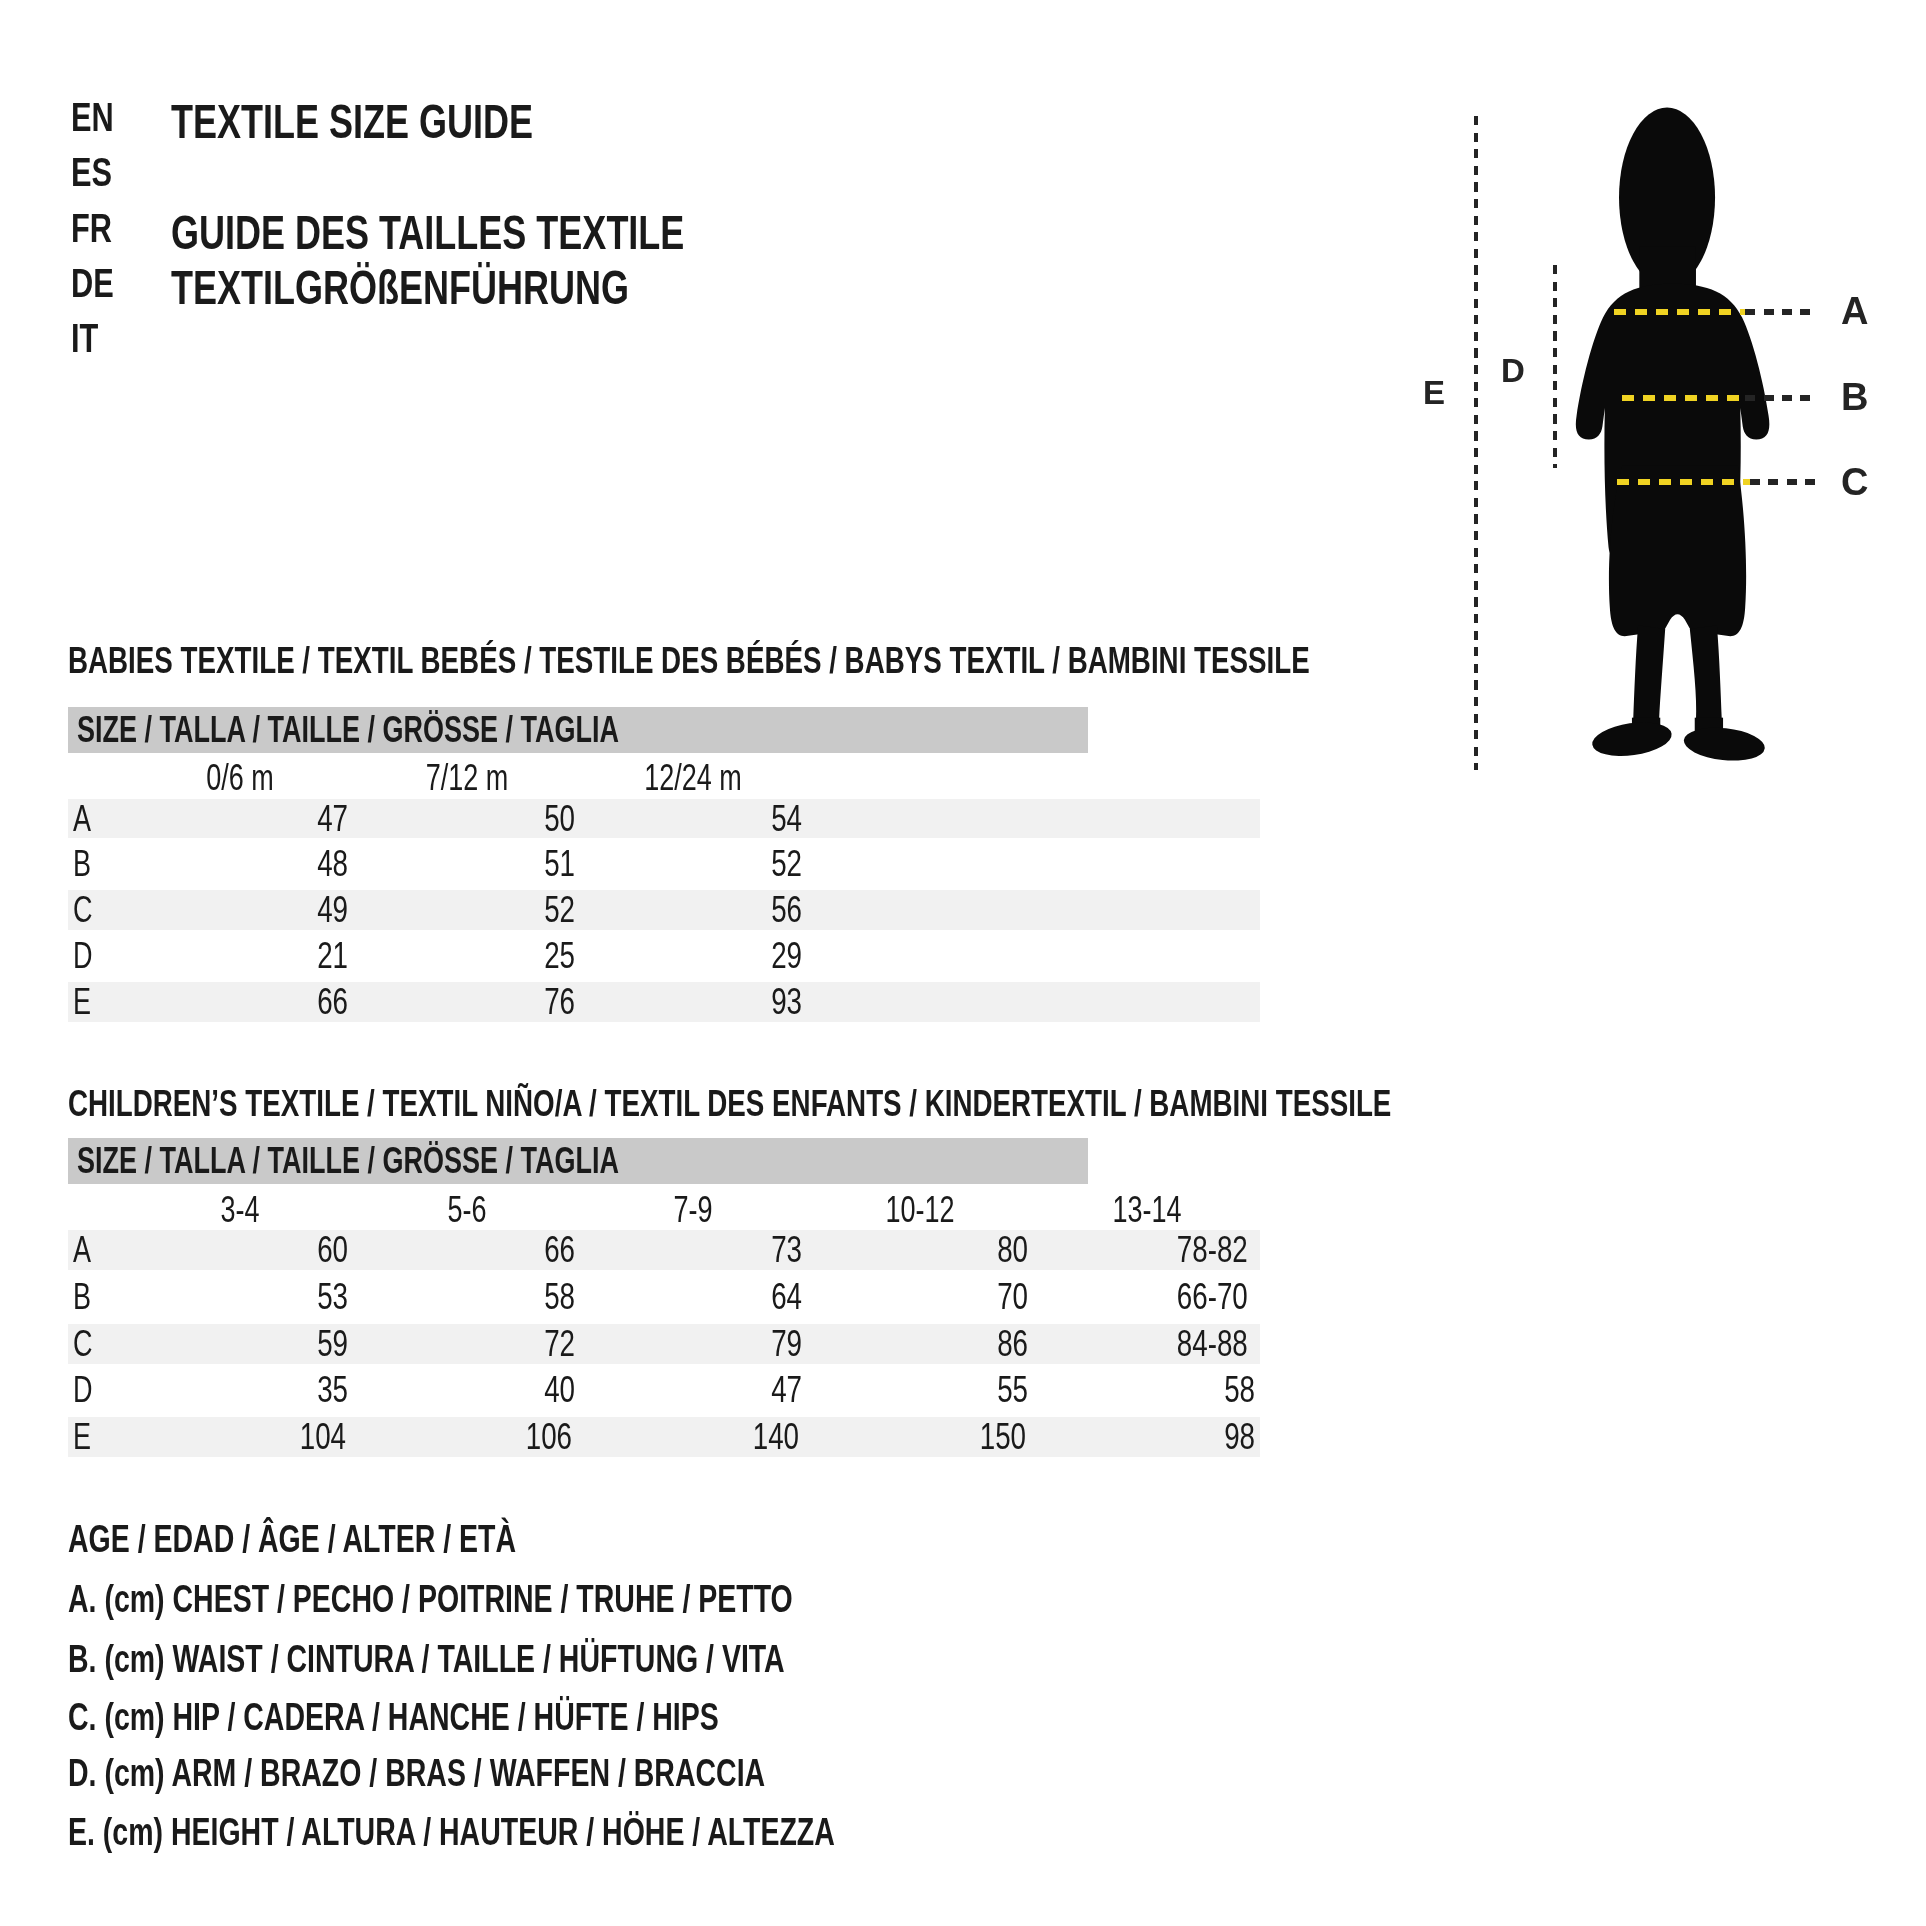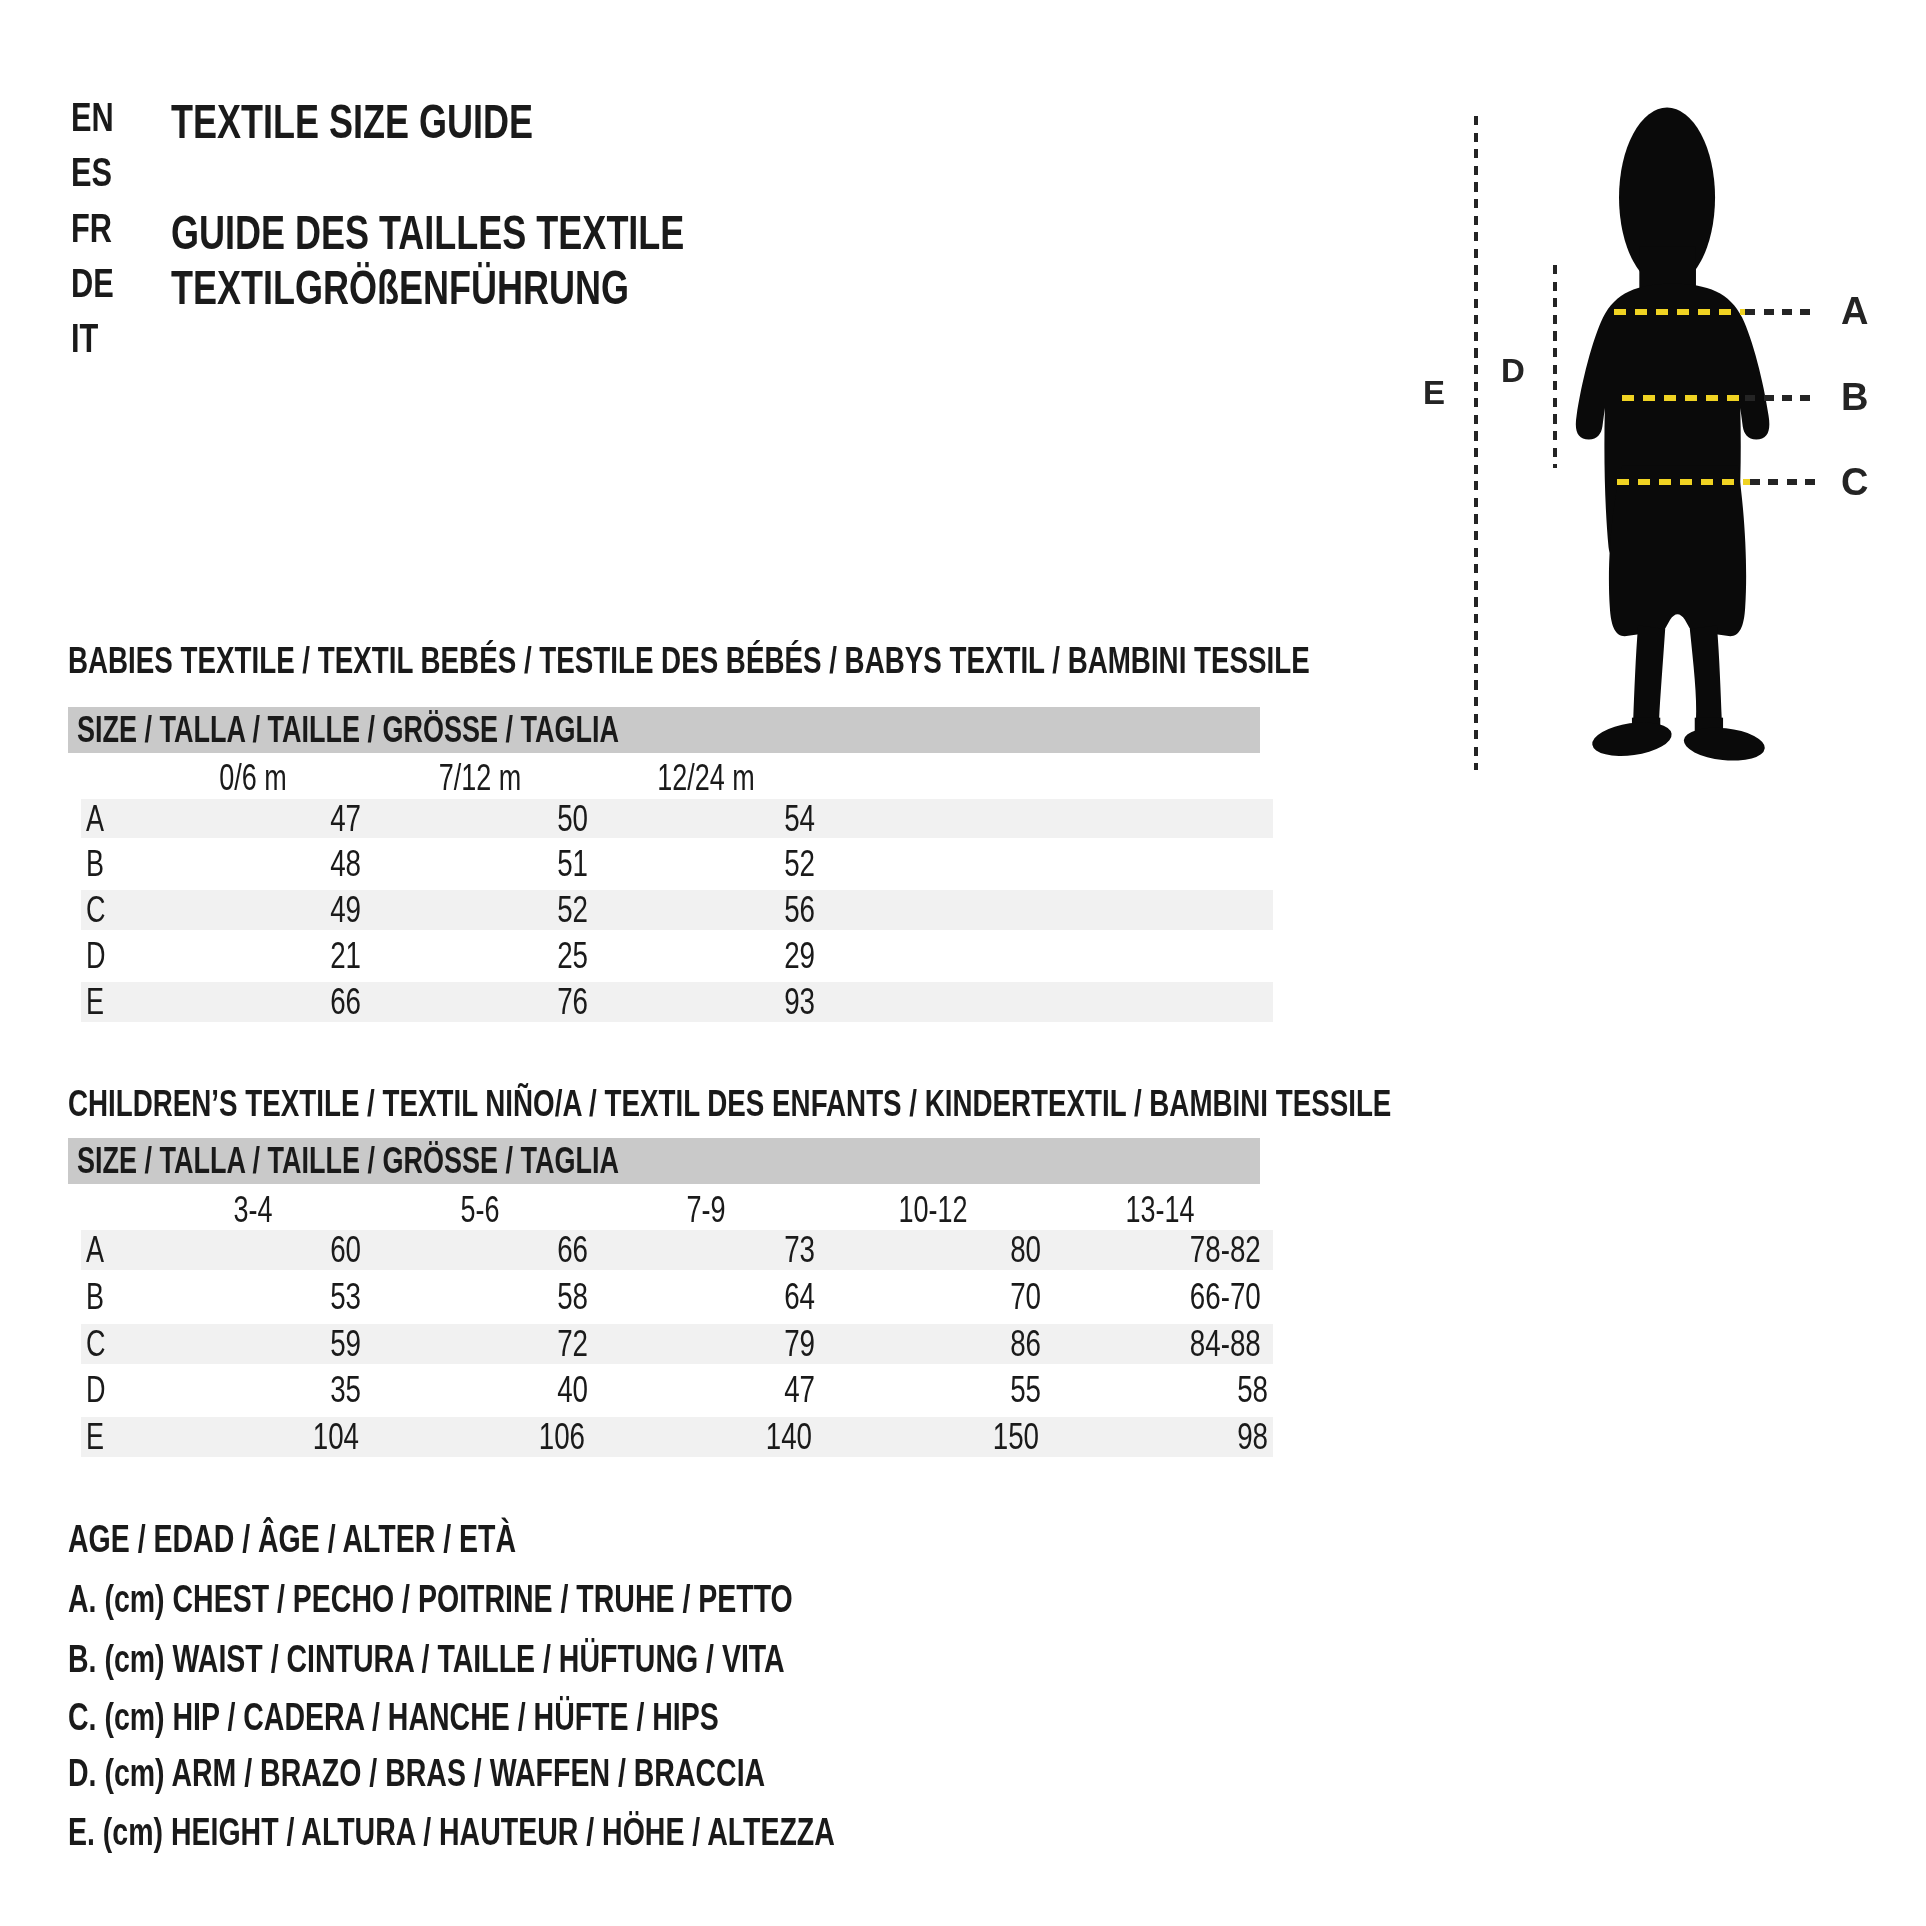--- a/index.html
+++ b/index.html
@@ -18,25 +18,25 @@
   
   .lang-row { position: absolute; left: 71px; height: 55px; display: flex; }
   .lang-code  { width: 100px; font-size: 41px; font-weight: 700; }
   .lang-label { font-size: 48px; font-weight: 700; }
 
   
   .sec-heading { position: absolute; left: 68px; font-size: 37px; font-weight: 700; line-height: 41px; white-space: nowrap; }
 
   
   .size-bar {
-    position: absolute; left: 68px; width: 1192px; height: 46px;
+    position: absolute; left: 68px; width: 1020px; height: 46px;
     background: #c9c9c9; line-height: 46px; padding-left: 8.6px; box-sizing: border-box;
     font-size: 36px; font-weight: 700;
   }
-  .trow { position: absolute; left: 68px; width: 1192px; display: flex; margin-left: 13px; }
+  .trow { position: absolute; left: 68px; width: 1192px; display: flex; }
   .trow.stripe { background: #f1f1f1; }
   .lcol { width: 59px; padding-left: 5px; box-sizing: border-box; font-size: 36px; }
   .dcol { width: 227px; text-align: right; font-size: 37px; }
   .hcol { width: 227px; text-align: center; font-size: 36px; }
 
   
   .legend-row { position: absolute; left: 68px; height: 59px; line-height: 59px; font-size: 38px; font-weight: 700; white-space: nowrap; }
 
   
   .vdash {

